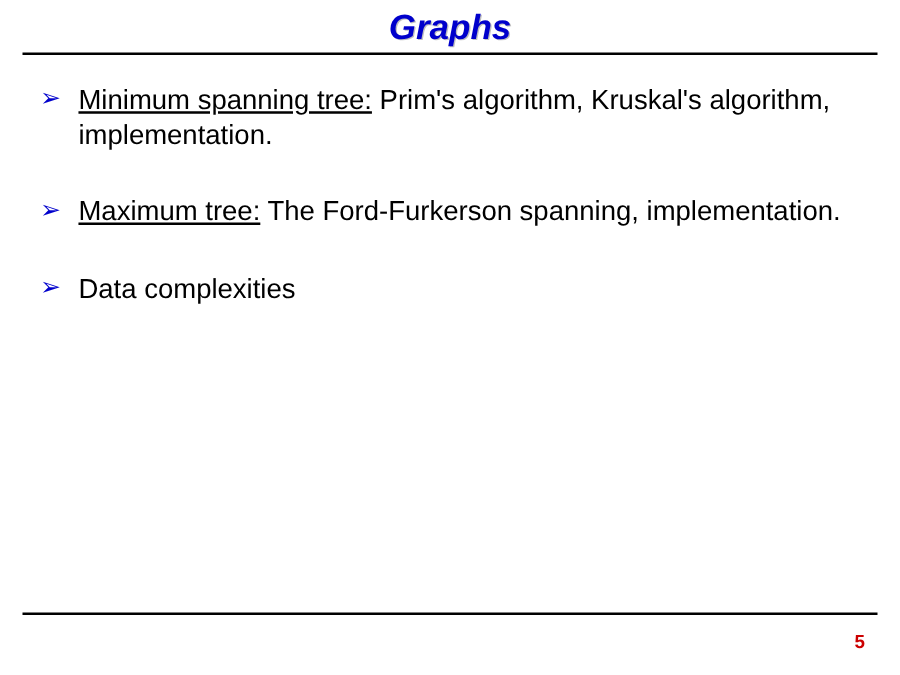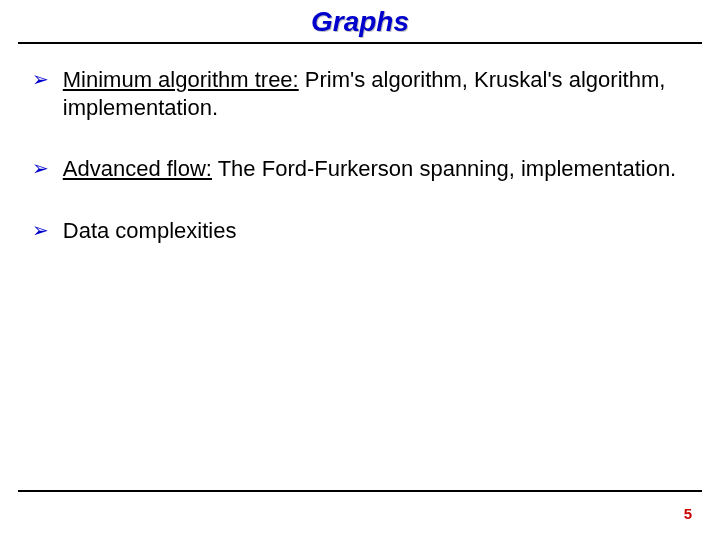--- a/index.html
+++ b/index.html
@@ -87,28 +87,28 @@
   <div class="title-wrap">
     <span class="title">Graphs</span>
   </div>
   <hr class="title-rule">
 
   <div class="content">
 
     <div class="item">
       <span class="bullet">➢</span>
       <span class="item-text">
-        <span class="underline">Minimum algorithm tree:</span><span> Prim's algorithm, Kruskal's algorithm, implementation.</span>
+        <span class="underline">Minimum spanning tree:</span><span> Prim's algorithm, Kruskal's algorithm, implementation.</span>
       </span>
     </div>
 
     <div class="item">
       <span class="bullet">➢</span>
       <span class="item-text">
-        <span class="underline">Advanced flow:</span><span> The Ford-Furkerson spanning, implementation.</span>
+        <span class="underline">Maximum tree:</span><span> The Ford-Furkerson spanning, implementation.</span>
       </span>
     </div>
 
     <div class="item">
       <span class="bullet">➢</span>
       <span class="item-text">
         <span>Data complexities</span>
       </span>
     </div>
 

